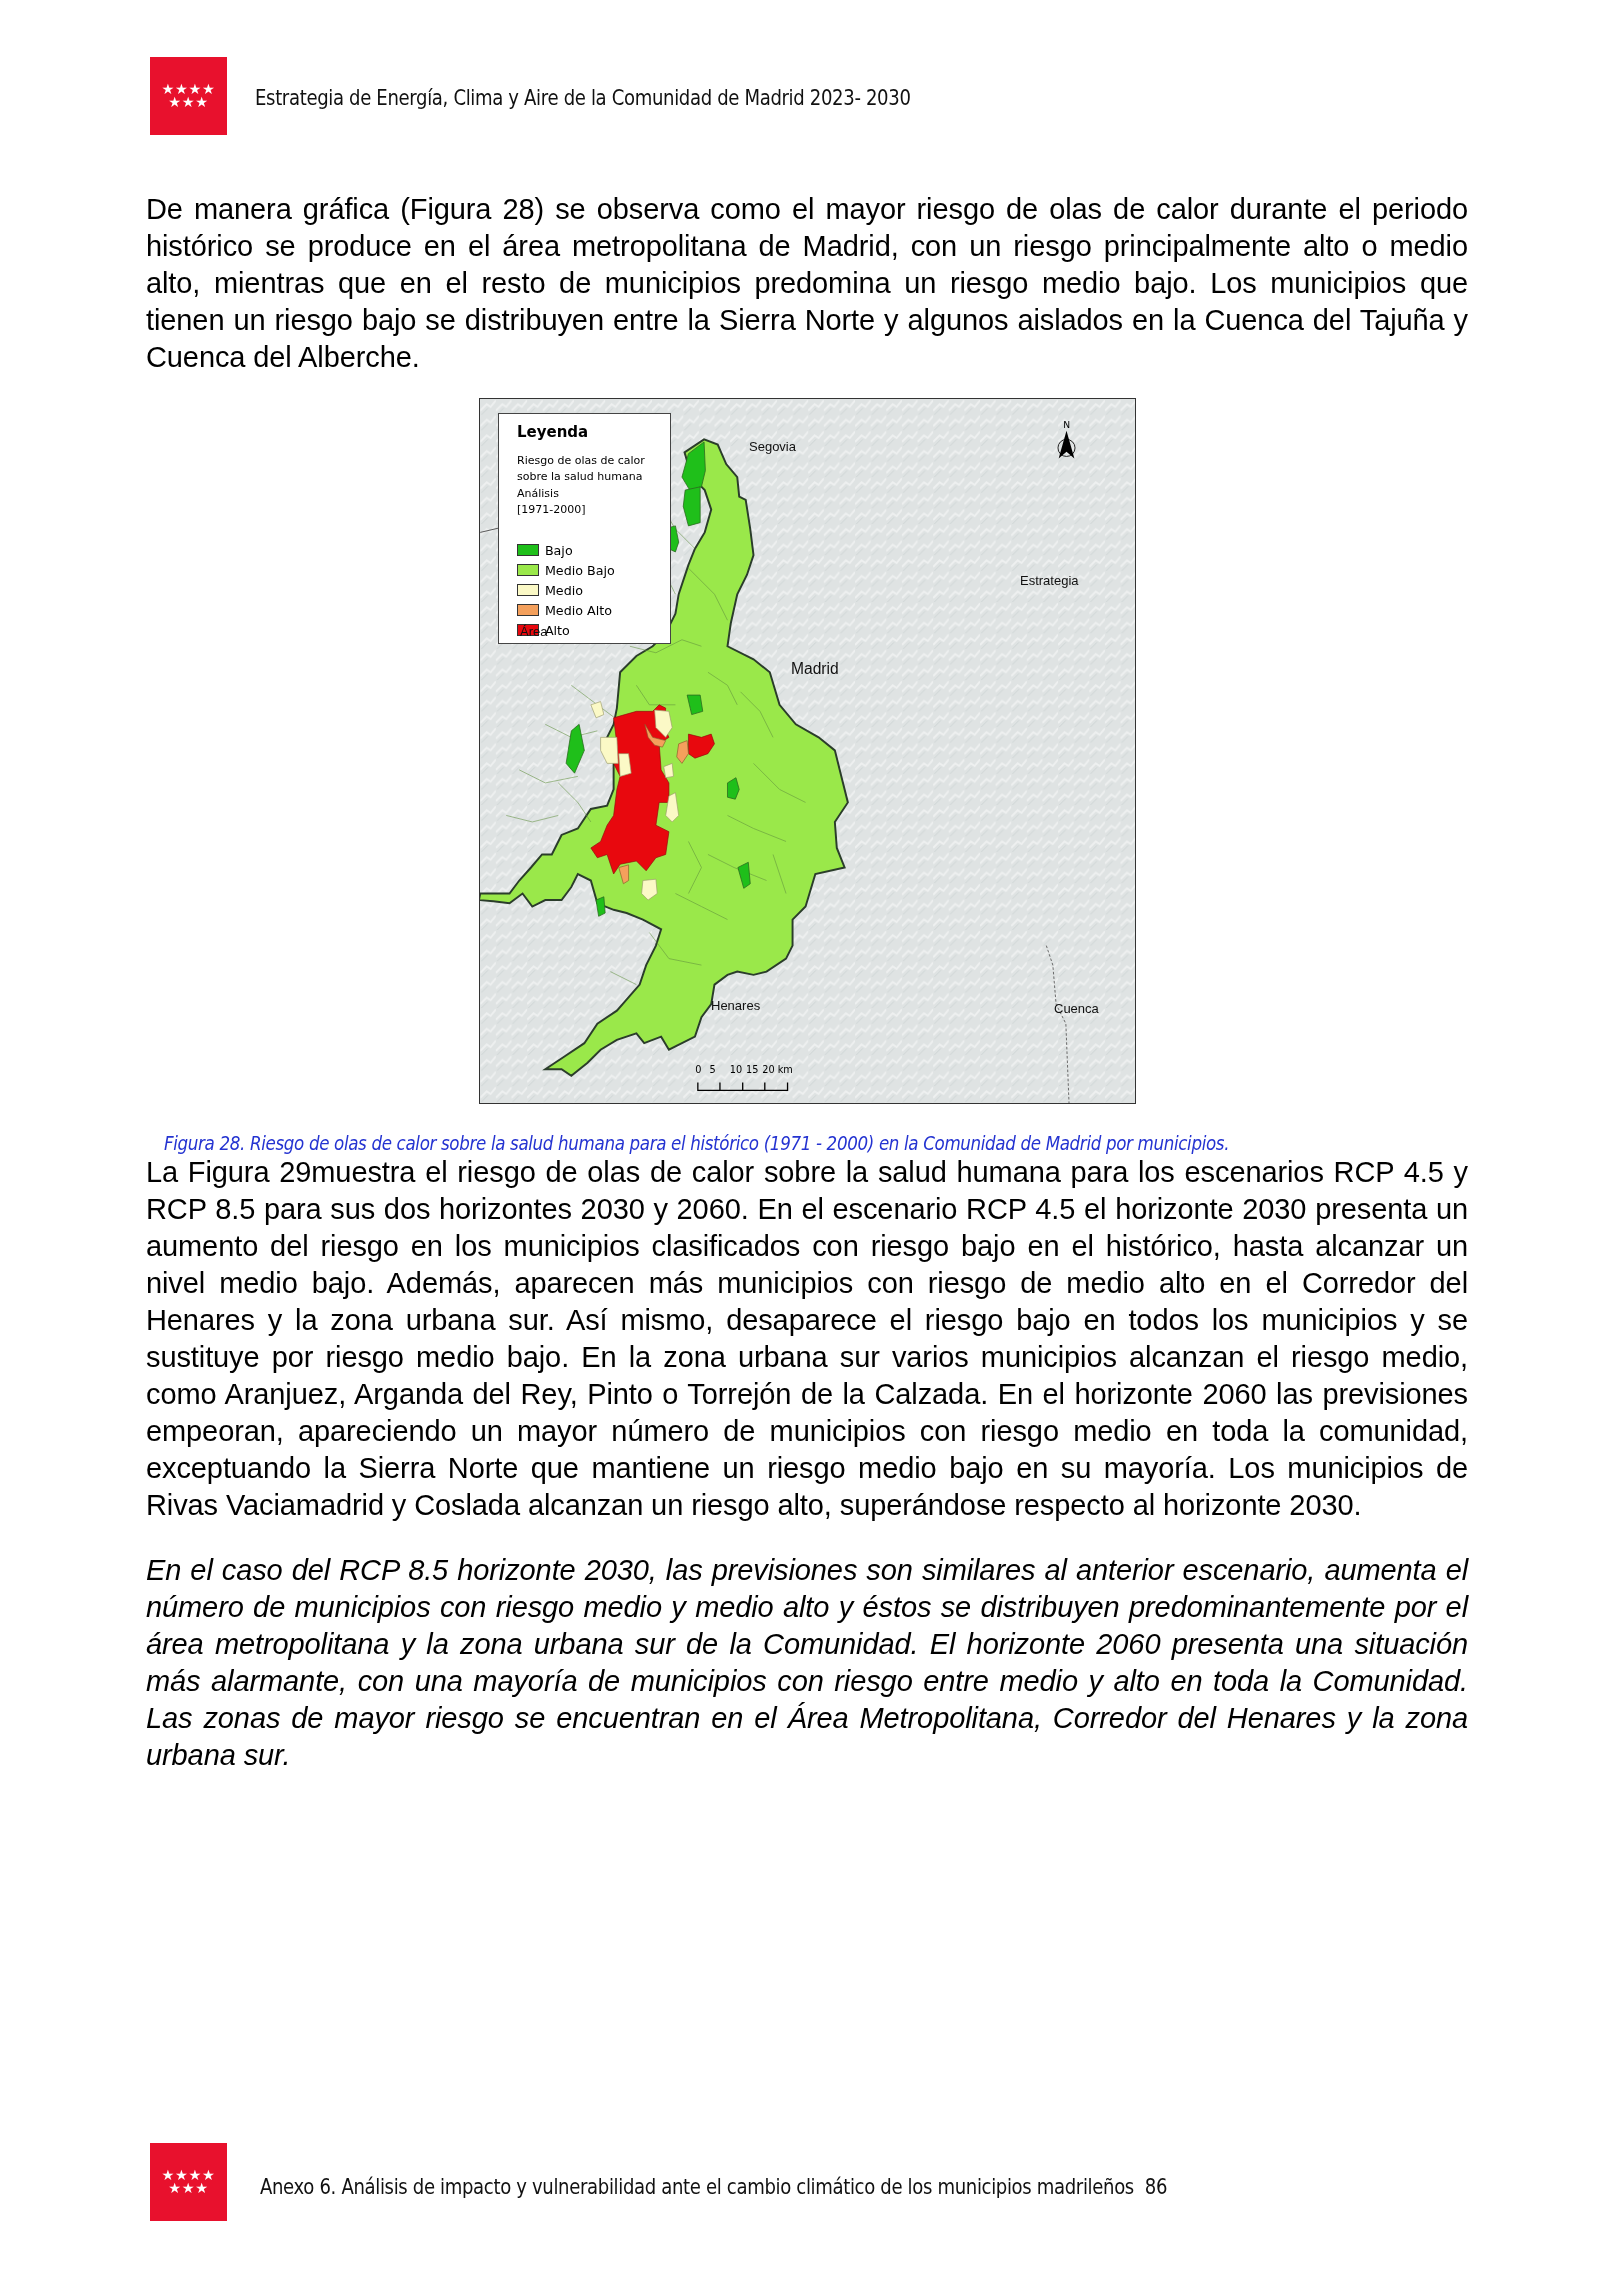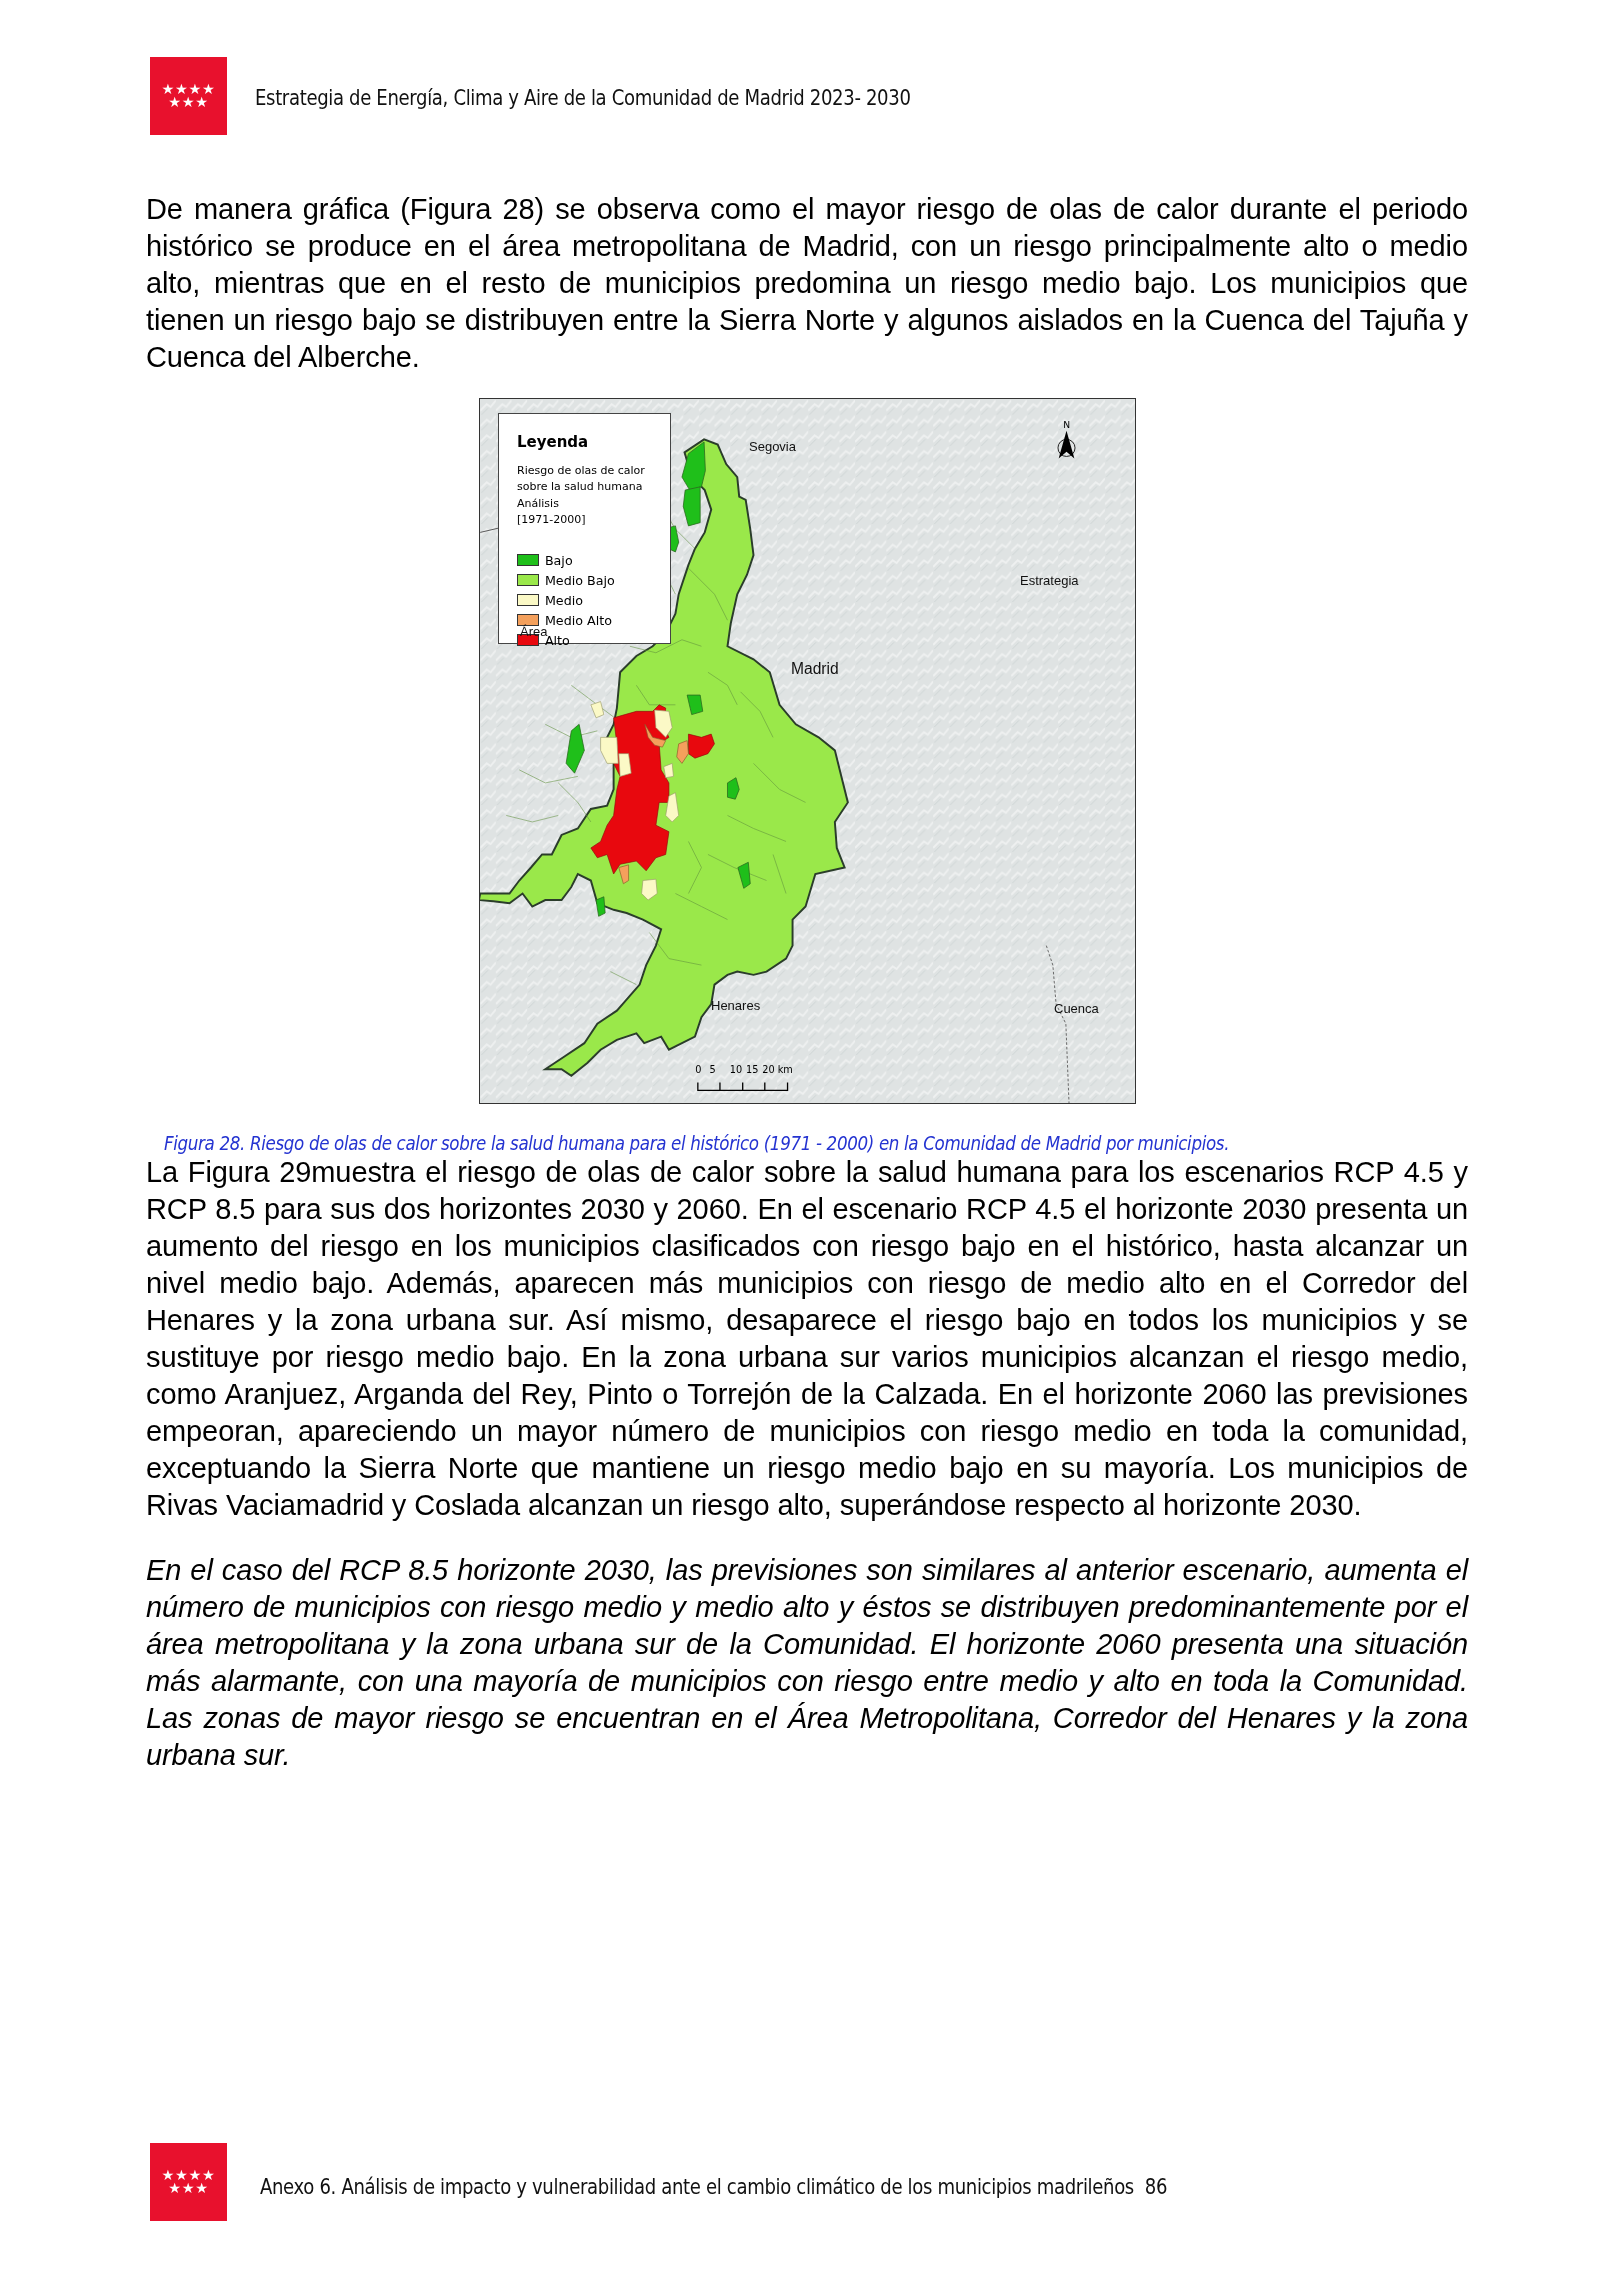--- a/index.html
+++ b/index.html
@@ -15,21 +15,21 @@
   .footer-text { left: 260px; top: 2175px; }
 
   .body-para { position: absolute; left: 146px; width: 1322px; font-size: 29px; line-height: 37px; text-align: justify; text-align-last: left; letter-spacing: -0.1px; }
   .para1 { top: 191px; }
   .para2 { top: 1154px; }
   .para3 { top: 1552px; font-style: italic; }
 
   .figure { position: absolute; left: 479px; top: 398px; width: 657px; height: 706px; border: 1.3px solid #333; box-sizing: border-box; background: #dfe3e3; overflow: hidden; }
   .figure svg { position: absolute; left: 0; top: 0; }
 
-  .legend { position: absolute; left: 18px; top: 14.3px; width: 173px; height: 231px; background: #fff; border: 1.3px solid #444; box-sizing: border-box; padding: 19px 0 0 18px; font-family: "DejaVu Sans", sans-serif; }
+  .legend { position: absolute; left: 18px; top: 14.3px; width: 173px; height: 231px; background: #fff; border: 1.3px solid #444; box-sizing: border-box; padding: 9px 0 0 18px; font-family: "DejaVu Sans", sans-serif; }
   .legend-title { font-weight: bold; font-size: 15px; margin-bottom: 11.7px; }
   .legend-sub { font-size: 11px; line-height: 16.3px; }
   .legend-items { margin-top: 22px; }
   .legend-item { display: flex; align-items: center; height: 20px; font-size: 12.7px; }
   .swatch { width: 22px; height: 12.4px; border: 1px solid #333; box-sizing: border-box; margin-right: 5.9px; }
 
   .map-label { position: absolute; font-family: Liberation Sans, sans-serif; font-size: 13px; color: #111; }
   .madrid-label { font-size: 15.6px; }
 
   .north-arrow { position: absolute; left: 570px; top: 19.5px; width: 33px; height: 46px; }

